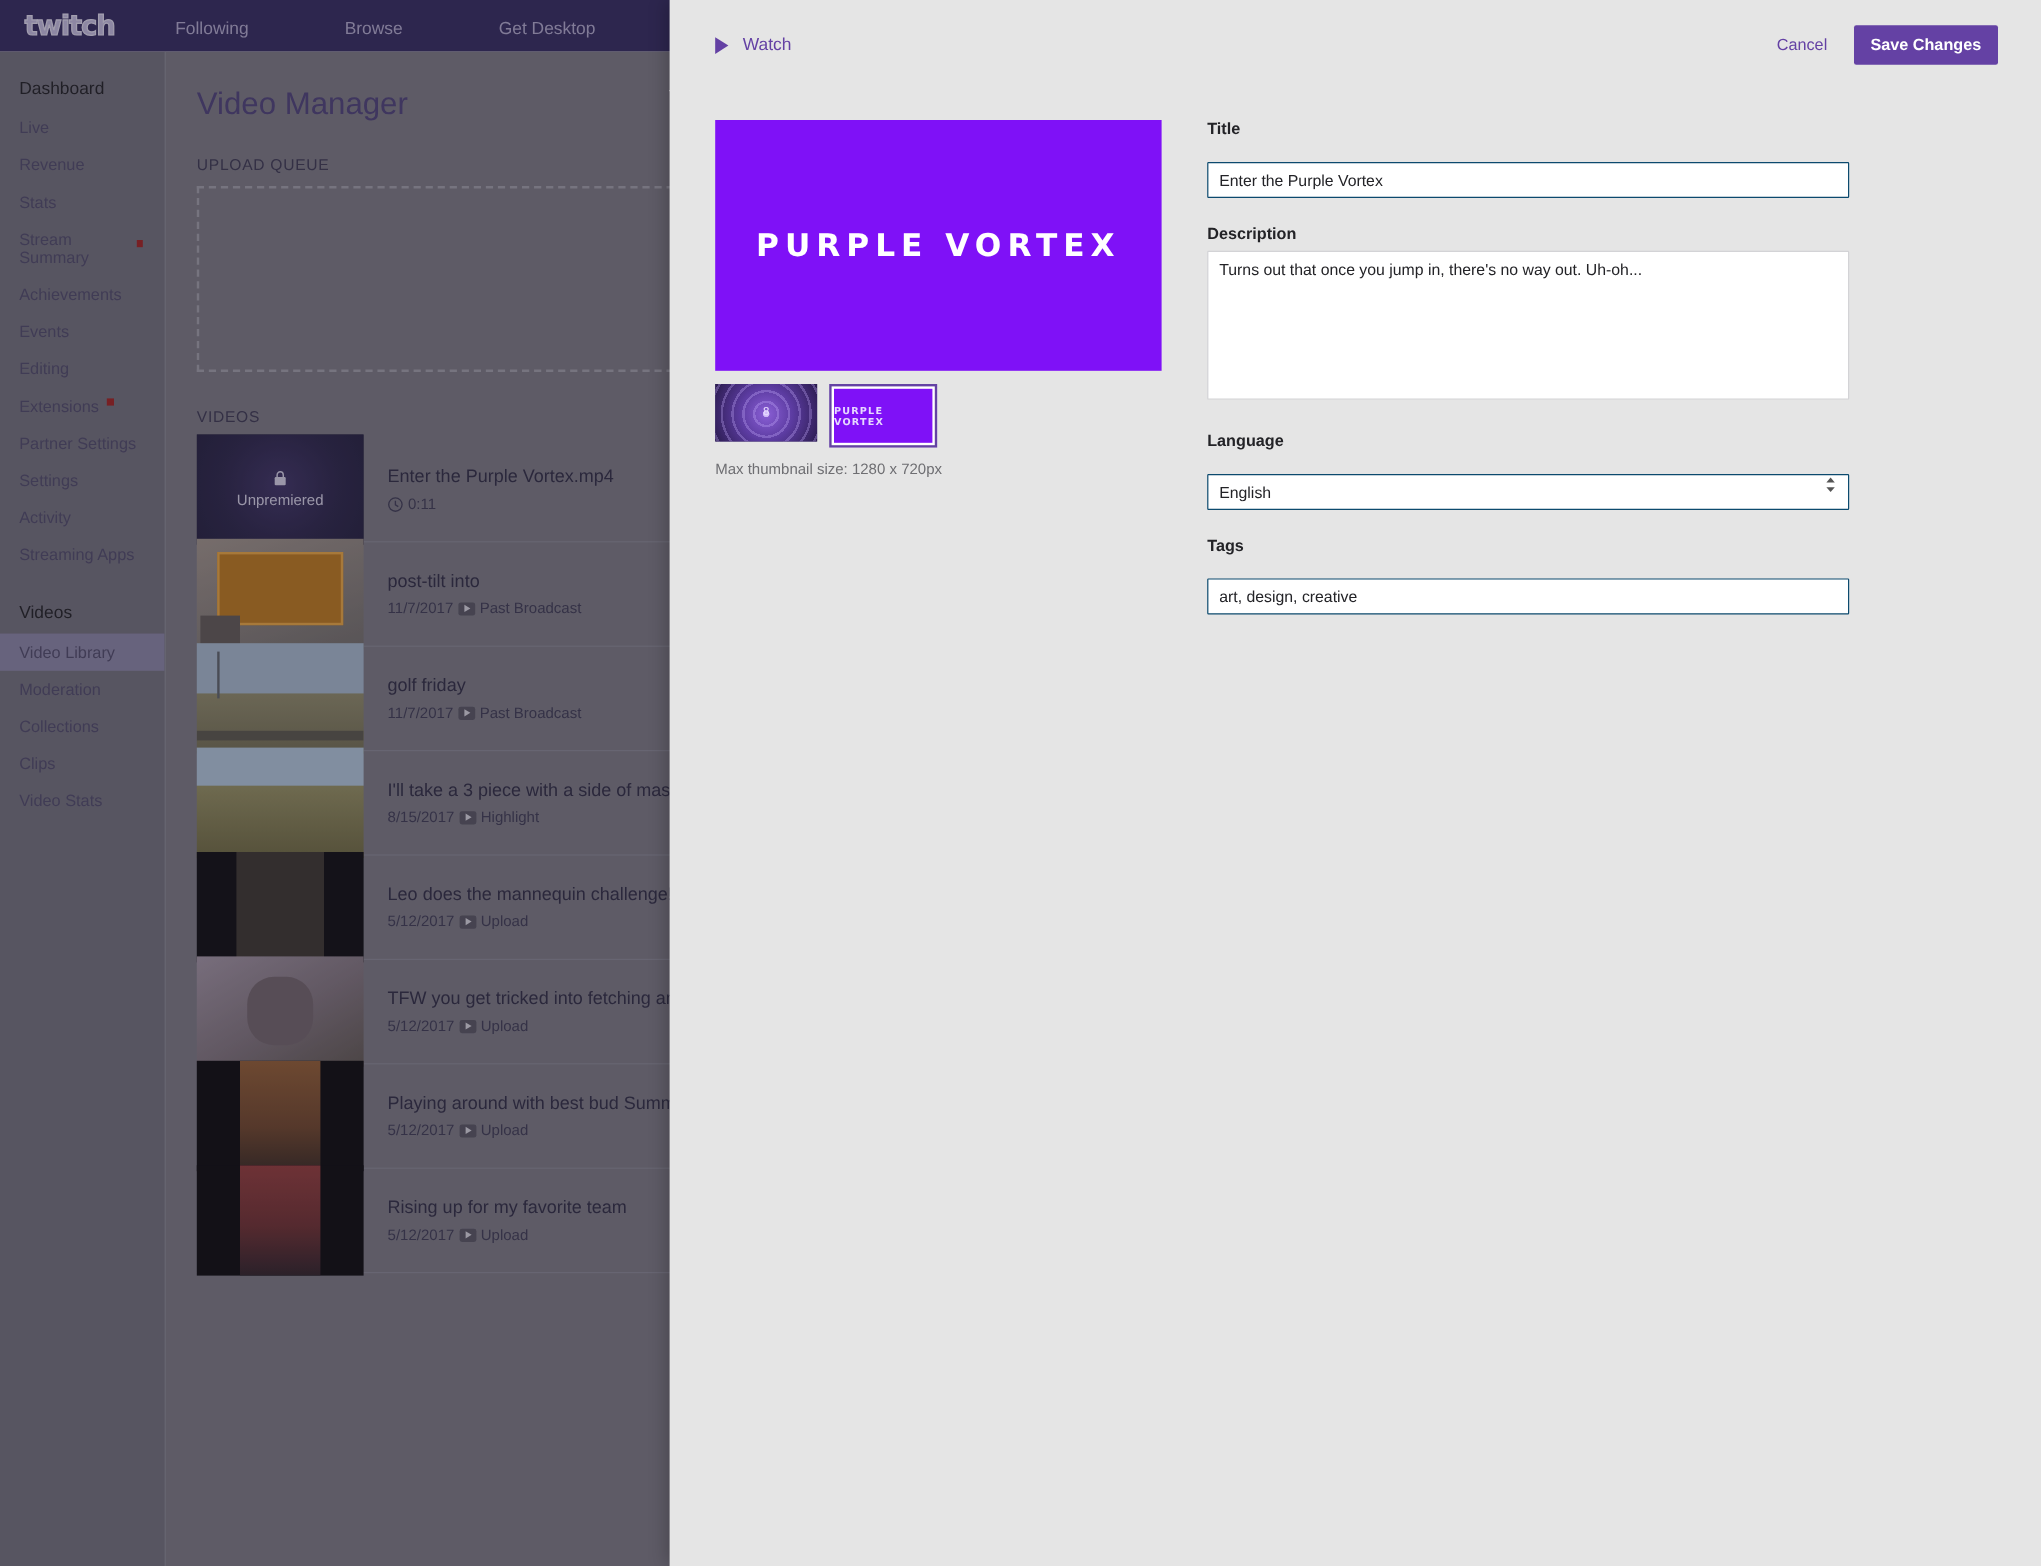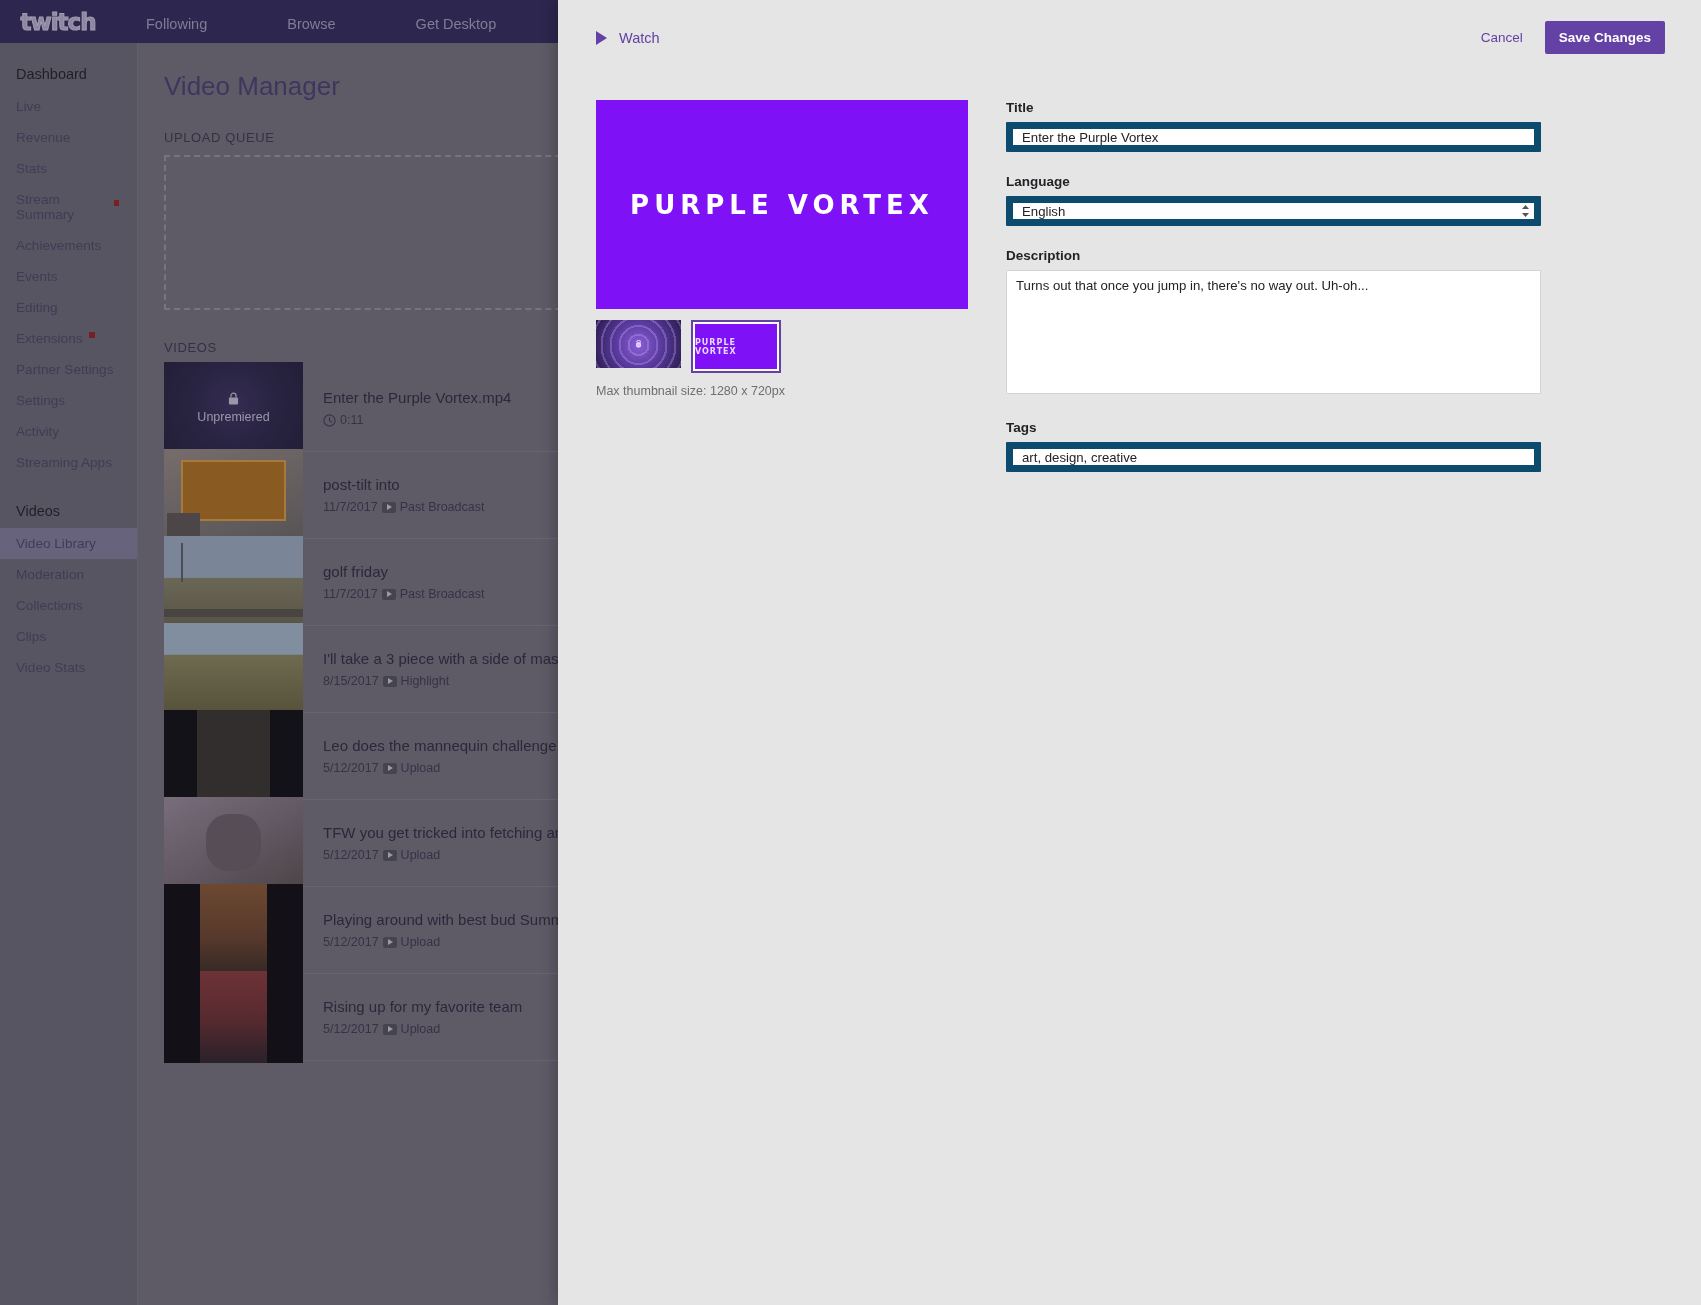--- a/index.html
+++ b/index.html
@@ -209,24 +209,24 @@
   .thumb-note { margin-top: 11px; font-size: 12.5px; color: #6e6e72; }
 
   
   .form-col { flex: 1 1 auto; max-width: 535px; }
   .fld { margin-bottom: 22px; }
   .fld-label {
     font-size: 13.5px; font-weight: bold; color: #232327;
     margin-bottom: 7px; display: block;
   }
   .fld-input {
-    width: 100%; height: 30px; border: 7px solid #0c4a6e;
+    width: 100%; height: 30px; border: 1px solid #0c4a6e;
     padding: 0 9px; font-size: 13.2px; color: #232327;
     font-family: "Liberation Sans", sans-serif; background: #fff;
-    border-radius: 1px; outline: none;
+    border-radius: 1px; outline: none; margin-top: 13px;
   }
   .fld-textarea {
     width: 100%; height: 124px; border: 1px solid #d3d3d6;
     padding: 7px 9px; font-size: 13.2px; color: #232327;
     font-family: "Liberation Sans", sans-serif; resize: none;
     border-radius: 1px; outline: none;
   }
   .select-wrap { position: relative; }
   .select-wrap .arrows {
     position: absolute; right: 11px; top: 50%; transform: translateY(-50%);
@@ -494,40 +494,40 @@
           </div>
         </div>
         <div class="thumb-note">Max thumbnail size: 1280 x 720px</div>
       </div>
 
       <div class="form-col">
 
         <div class="fld">
           <label class="fld-label">Title</label>
           <input class="fld-input" value="Enter the Purple Vortex" style="">
+        </div>
+
+        <div class="fld">
+          <label class="fld-label">Description</label>
+          <textarea class="fld-textarea" style="">Turns out that once you jump in, there's no way out. Uh-oh...</textarea>
         </div>
 
         <div class="fld">
           <label class="fld-label">Language</label>
           <div class="select-wrap">
             <input class="fld-input" readonly="" value="English" style="">
             <span class="arrows">
               <svg width="9" height="14" viewBox="0 0 9 14">
                   <path d="M4.5 1 8 5H1z" fill="#555"></path>
                   <path d="M4.5 13 1 9h7z" fill="#555"></path>
                 </svg>
             </span>
           </div>
         </div>
 
-        <div class="fld">
-          <label class="fld-label">Description</label>
-          <textarea class="fld-textarea" style="">Turns out that once you jump in, there's no way out. Uh-oh...</textarea>
-        </div>
-
 
         <div class="fld">
           <label class="fld-label">Tags</label>
           <input class="fld-input" value="art, design, creative" style="">
         </div>
 
       </div>
     </div>
   </div>
 

